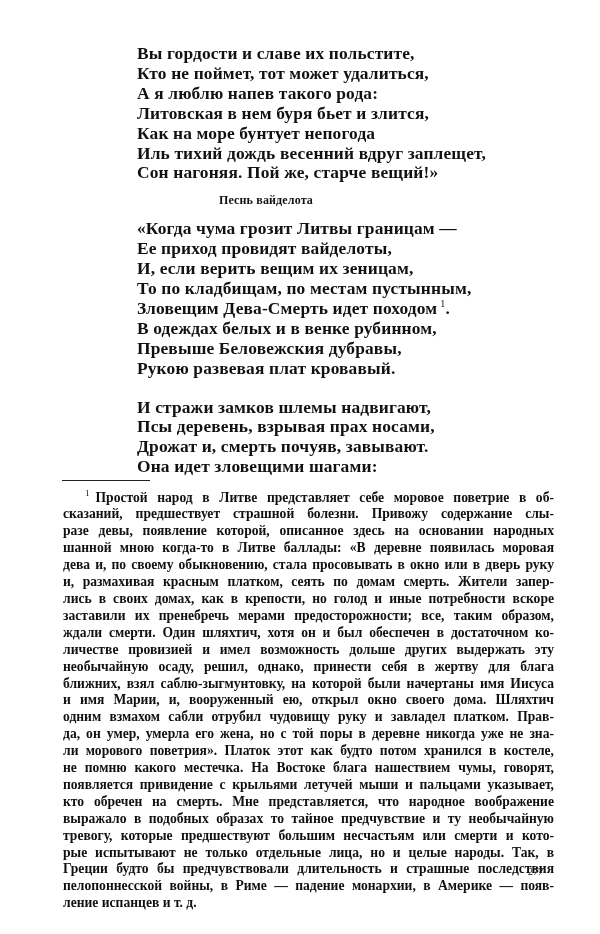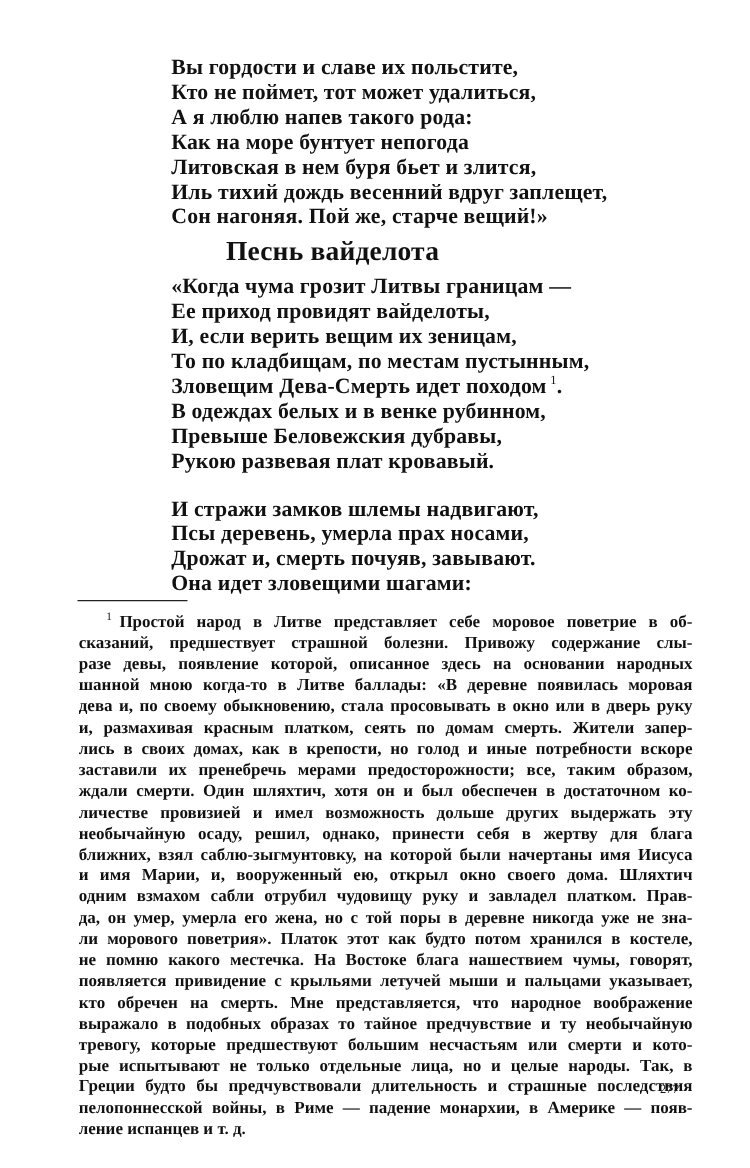--- a/index.html
+++ b/index.html
@@ -2,61 +2,61 @@
 <html><head>
 <meta charset="utf-8">
 <style>
   html, body { margin: 0; padding: 0; background: #ffffff; }
   body { width: 600px; height: 934px; position: relative; overflow: hidden;
          font-family: "Liberation Serif", "DejaVu Serif", serif; color: #111; }
   .page { position: absolute; left: 0; top: 0; width: 512px; height: 934px; }
   .poem { position: absolute; left: 137px; top: 44px; width: 400px;
           font-size: 17.4px; line-height: 19.9px; font-weight: bold; letter-spacing: 0.15px; }
   .poem .line { white-space: nowrap; }
-  .heading { text-align: center; width: 258px; margin: 8px 0 8px 0; font-size: 22px; font-weight: bold; }
+  .heading { text-align: center; width: 258px; margin: 8px 0 8px 0; font-size: 12px; font-weight: bold; }
   .stanza-gap { height: 19px; }
   sup.fn { font-size: 10px; vertical-align: super; line-height: 0; font-weight: normal; margin-left: 3px; }
   .rule { position: absolute; left: 62px; top: 480px; width: 88px; height: 0; border-top: 1.2px solid #222; }
   .footnote { position: absolute; left: 63px; top: 485px; width: 491px;
               font-size: 13.6px; line-height: 16.9px; font-weight: bold; text-align: justify; }
   .footnote .fline { display: block; text-align: justify; text-align-last: justify; white-space: nowrap; overflow: visible; }
   .footnote .fline.last { text-align-last: left; }
   .footnote .fline.first { padding-left: 22px; }
   .footnote .fmark { font-size: 9px; vertical-align: super; font-weight: normal; margin-right: 6px; }
   .pagenum { position: absolute; left: 528px; top: 866px; font-size: 10px; font-weight: normal; }
 </style>
 </head>
 <body>
 
 <div class="page">
   <div class="poem">
     <div>
       <div class="line">Вы гордости и славе их польстите,</div>
       <div class="line">Кто не поймет, тот может удалиться,</div>
       <div class="line">А я люблю напев такого рода:</div>
+      <div class="line">Литовская в нем буря бьет и злится,</div>
       <div class="line">Как на море бунтует непогода</div>
-      <div class="line">Литовская в нем буря бьет и злится,</div>
       <div class="line">Иль тихий дождь весенний вдруг заплещет,</div>
       <div class="line">Сон нагоняя. Пой же, старче вещий!»</div>
     </div>
     <div class="heading">Песнь вайделота</div>
     <div>
       <div class="line">«Когда чума грозит Литвы границам —</div>
       <div class="line">Ее приход провидят вайделоты,</div>
       <div class="line">И, если верить вещим их зеницам,</div>
       <div class="line">То по кладбищам, по местам пустынным,</div>
       <div class="line"><span>Зловещим Дева-Смерть идет походом</span><sup class="fn">1</sup><span>.</span></div>
       <div class="line">В одеждах белых и в венке рубинном,</div>
       <div class="line">Превыше Беловежския дубравы,</div>
       <div class="line">Рукою развевая плат кровавый.</div>
     </div>
     <div class="stanza-gap"></div>
     <div>
       <div class="line">И стражи замков шлемы надвигают,</div>
-      <div class="line">Псы деревень, умерла прах носами,</div>
+      <div class="line">Псы деревень, взрывая прах носами,</div>
       <div class="line">Дрожат и, смерть почуяв, завывают.</div>
       <div class="line">Она идет зловещими шагами:</div>
     </div>
   </div>
 
   <div class="rule"></div>
 
   <div class="footnote">
     <span class="fline first"><span class="fmark">1</span><span>Простой народ в Литве представляет себе моровое поветрие в об-</span></span>
     <span class="fline">сказаний, предшествует страшной болезни. Привожу содержание слы-</span>

